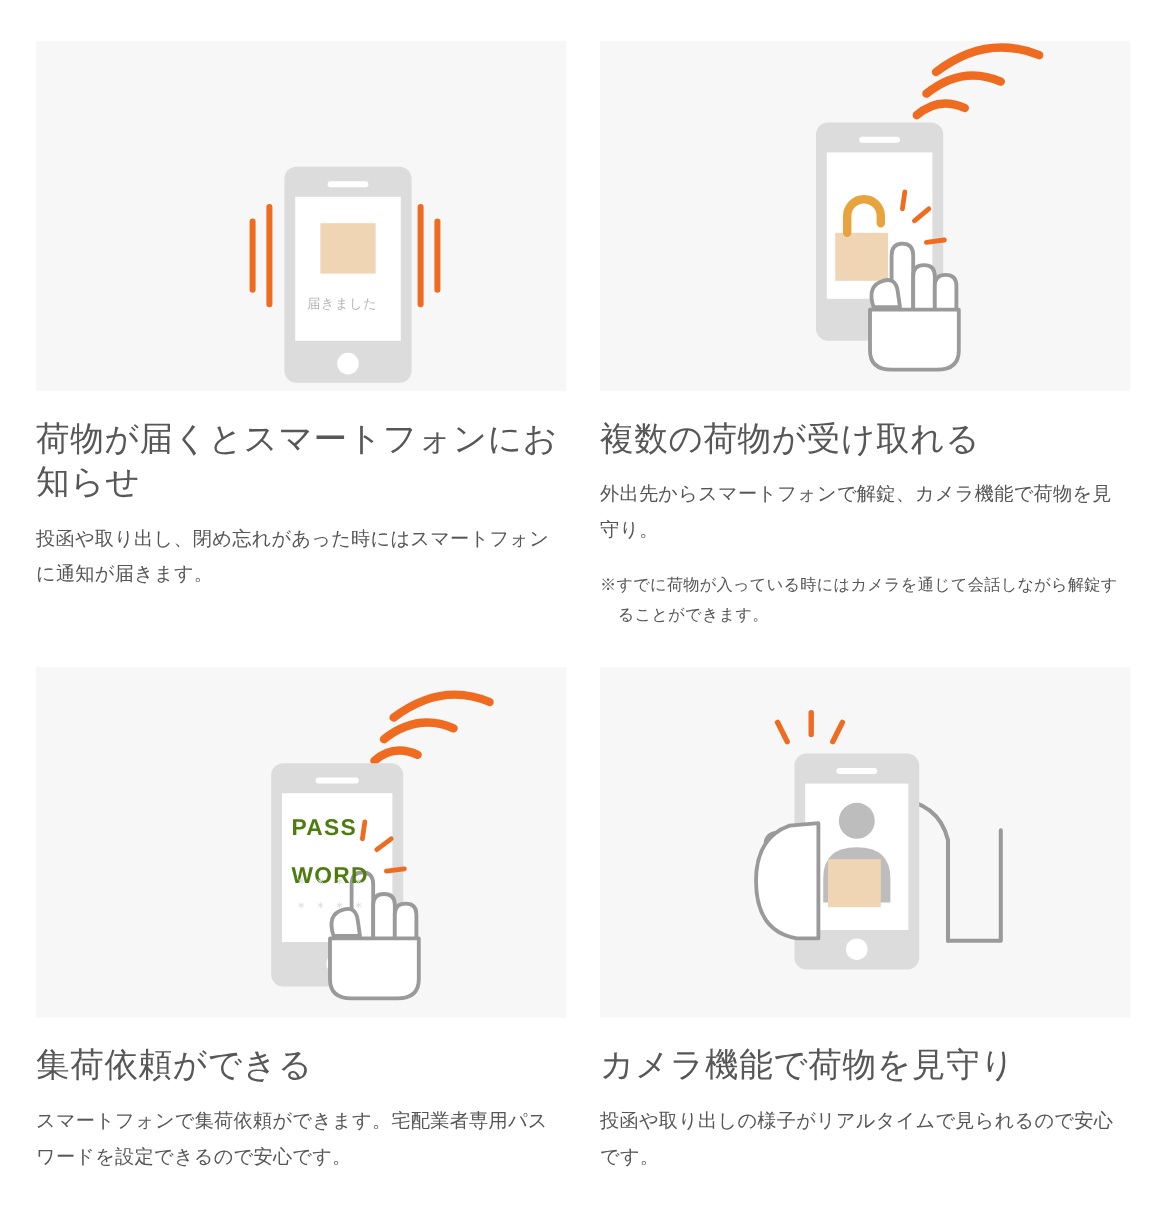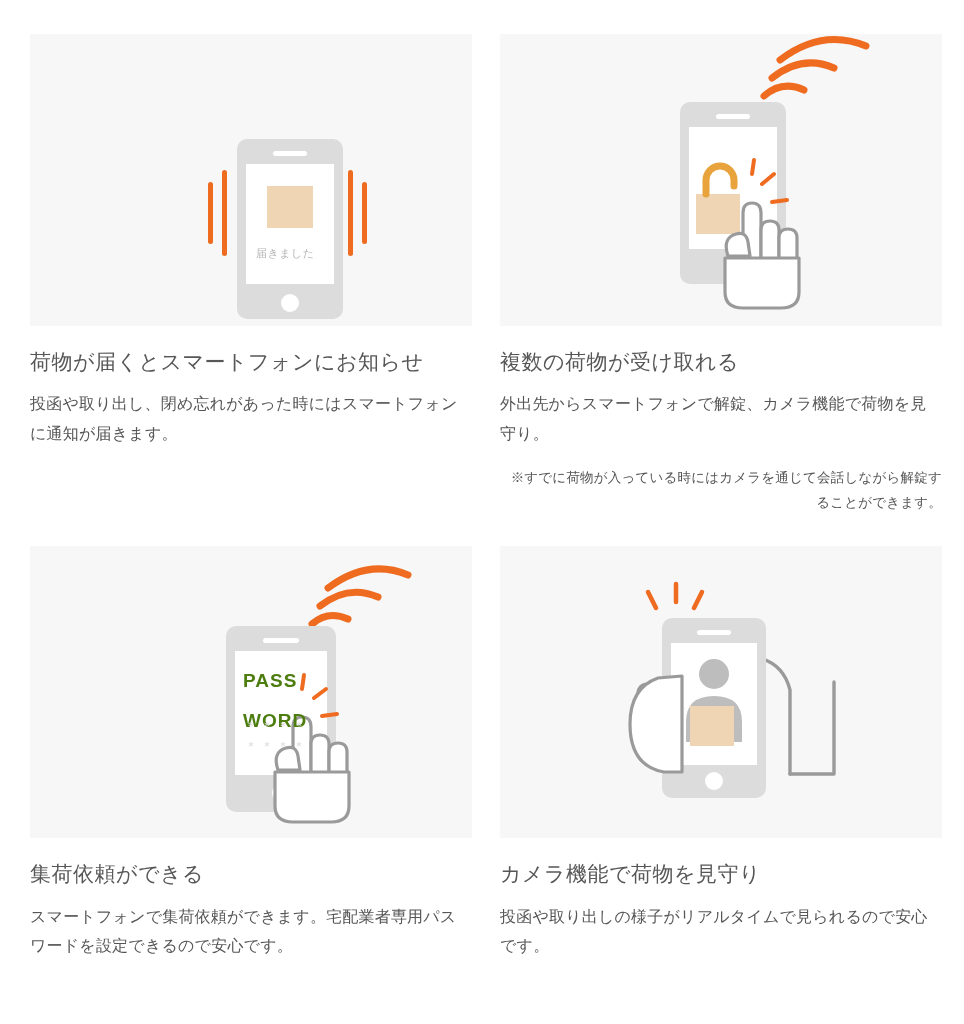--- a/index.html
+++ b/index.html
@@ -31,21 +31,21 @@
     width: 442px;
   }
   .figure {
     width: 442px;
     height: 292px;
     background: #f7f7f7;
     position: relative;
     overflow: hidden;
   }
   .feature-title {
-    font-size: 21px;
+    font-size: 28px;
     color: #575757;
     font-weight: 400;
     letter-spacing: 0.5px;
     margin: 22px 0 0 0;
     line-height: 1.3;
   }
   .feature-desc {
     font-size: 16px;
     line-height: 1.85;
     color: #565656;
@@ -53,21 +53,20 @@
     letter-spacing: 0.2px;
   }
   .feature-note {
     font-size: 13.5px;
     line-height: 1.85;
     color: #565656;
     margin: 18px 0 0 0;
     letter-spacing: 0.2px;
     text-indent: 0;
     padding-left: 0;
-    text-align: right;
   }
   .feature-note .ind {
     display: block;
     padding-left: 1.1em;
     text-indent: -1.1em;
   }
   .row-2 {
     margin-top: 30px;
   }
   

